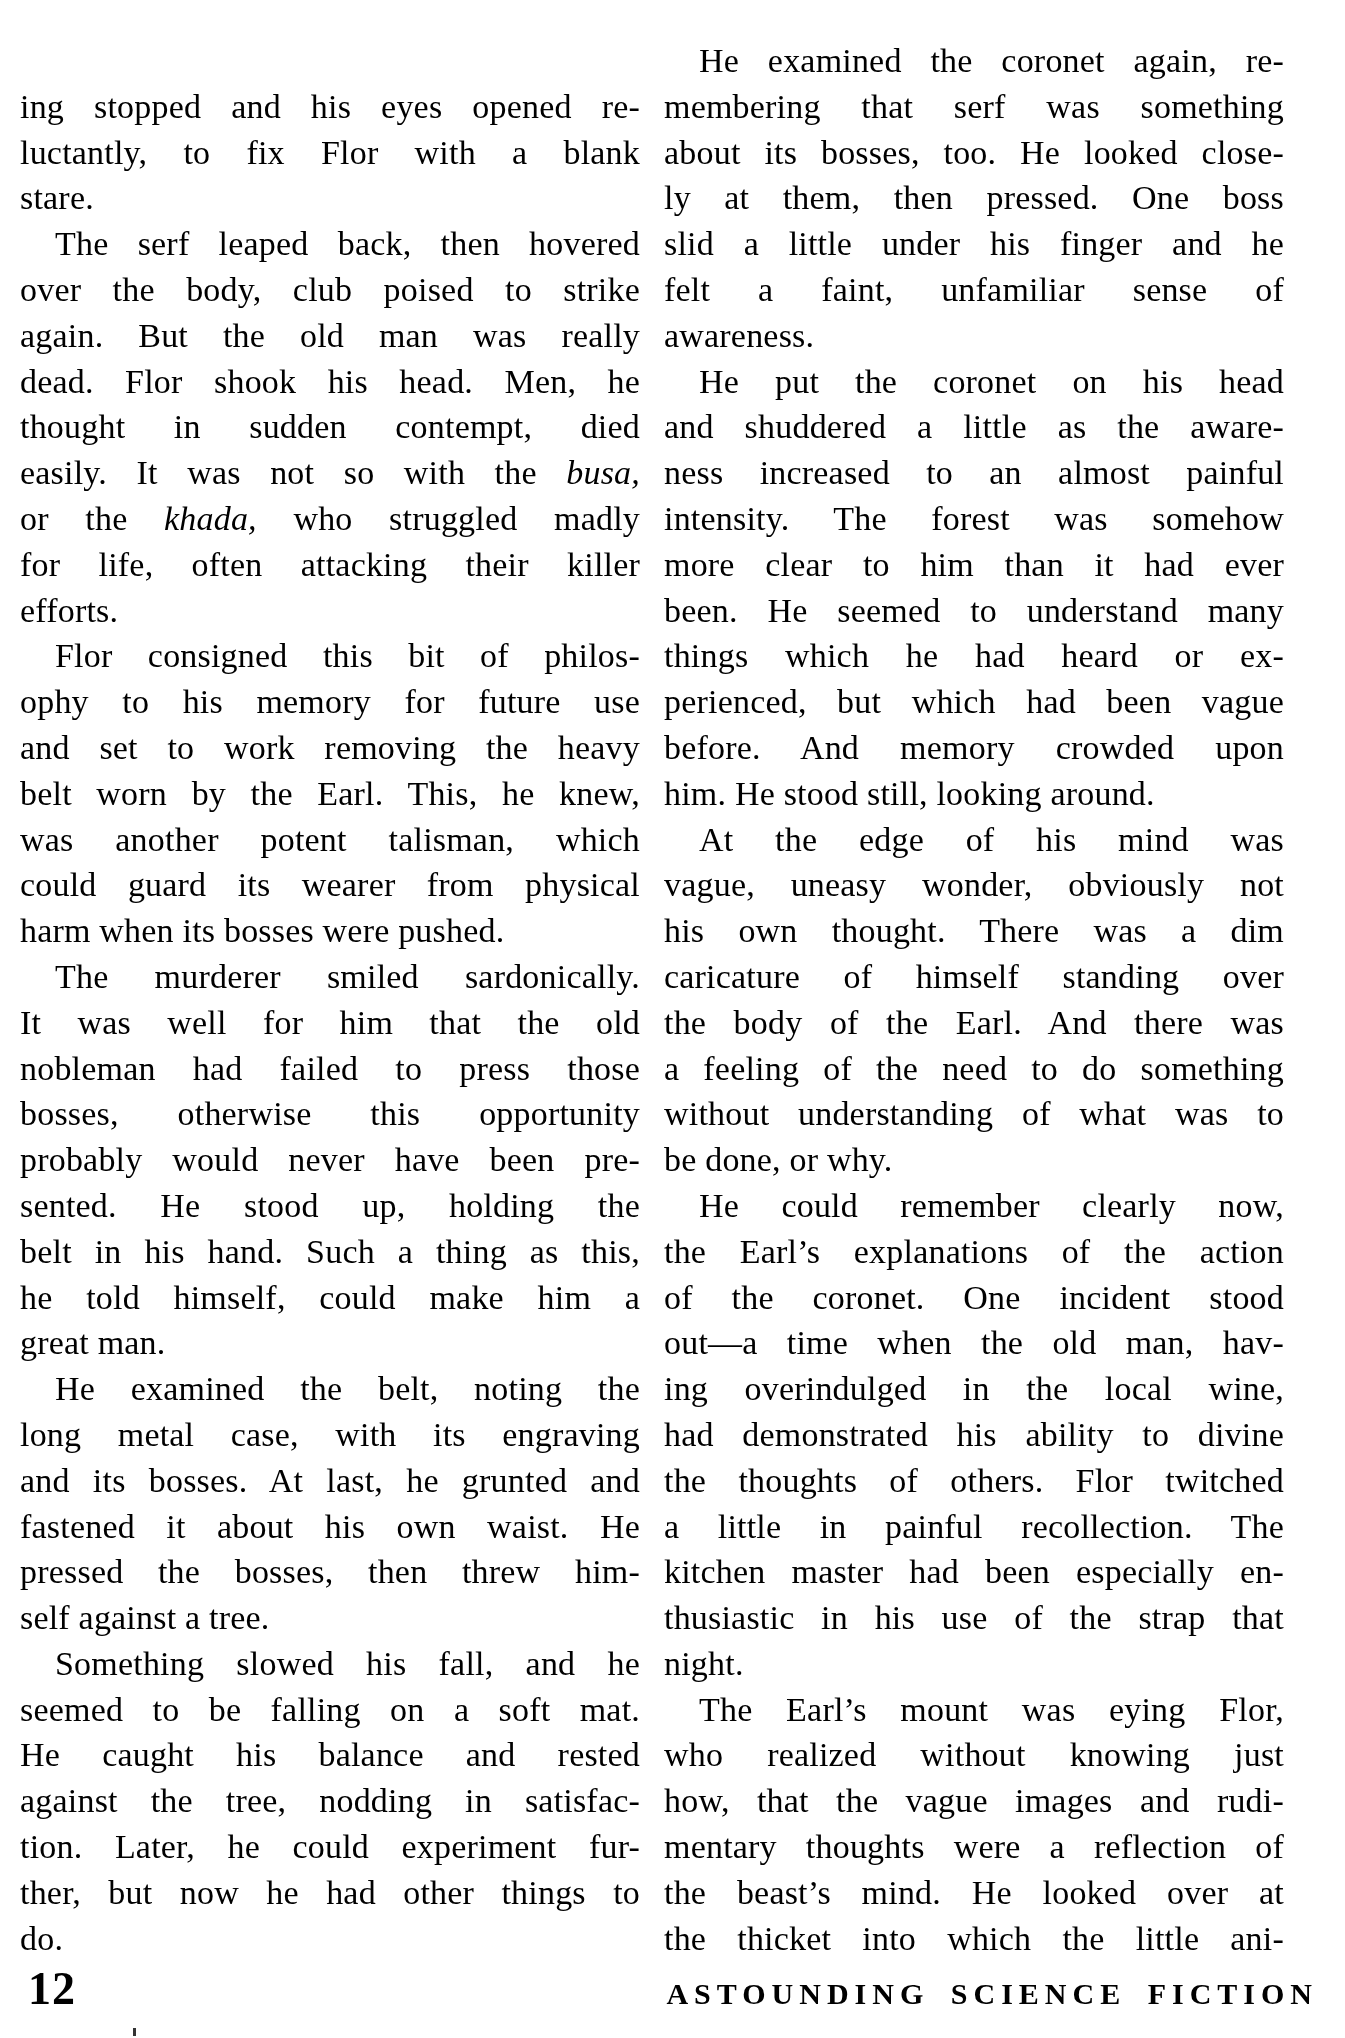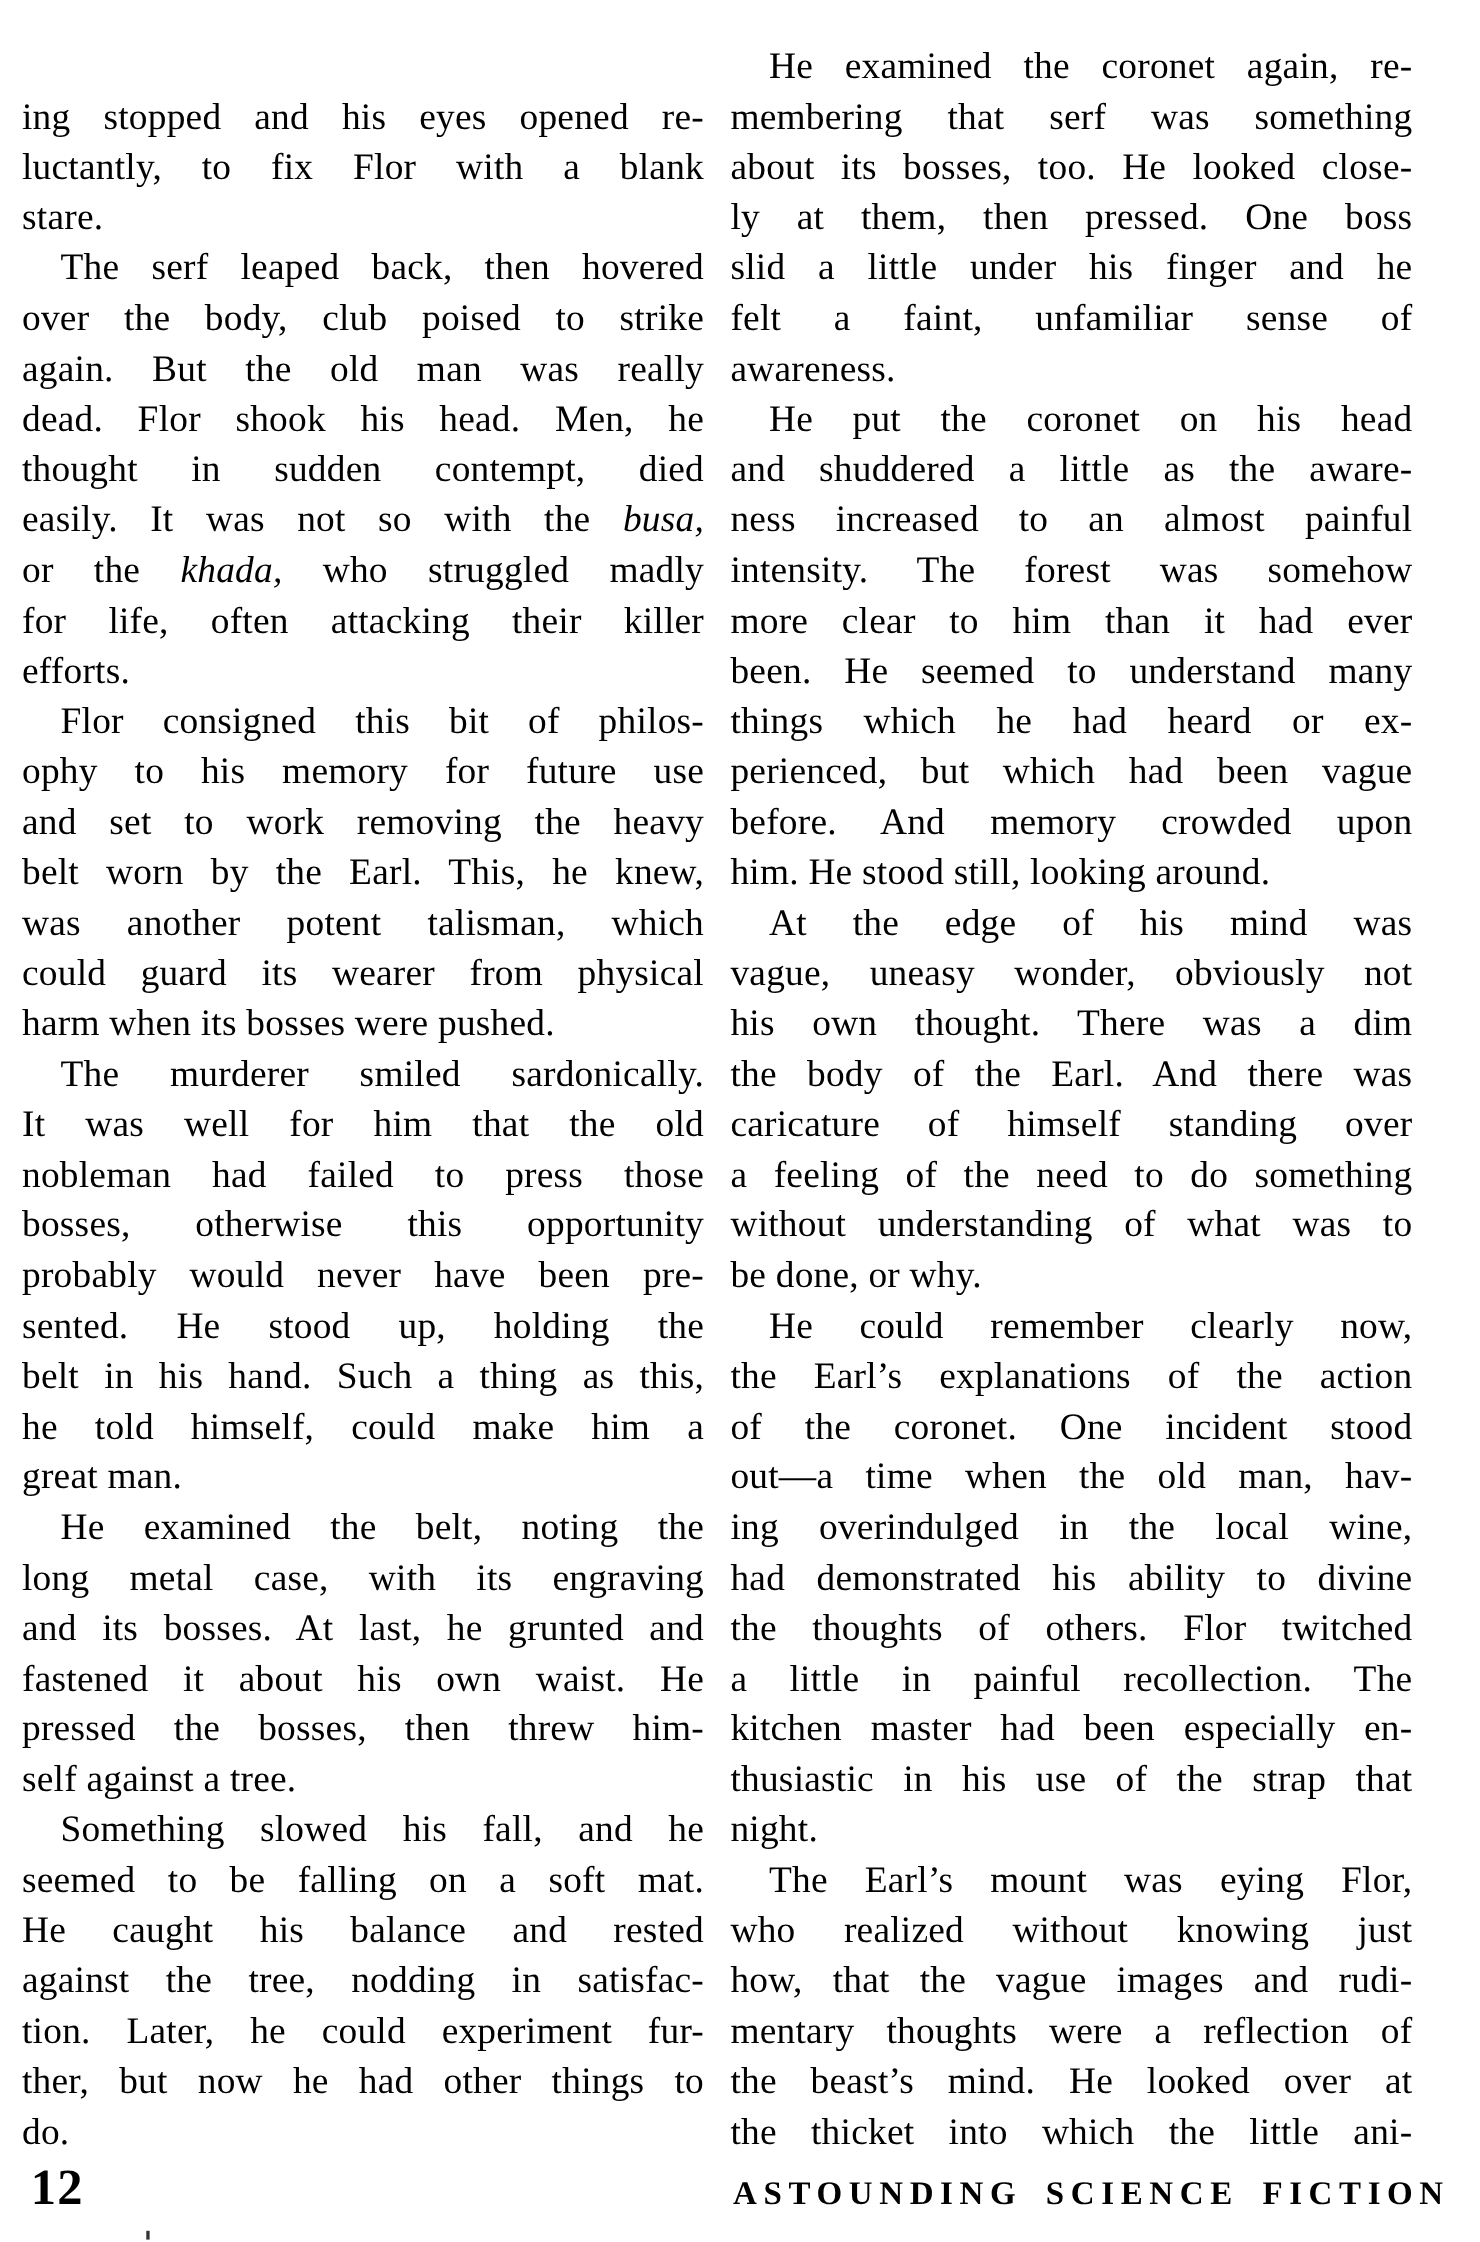--- a/index.html
+++ b/index.html
@@ -142,22 +142,22 @@
         <div class="line"><span>intensity. The forest was somehow</span></div>
         <div class="line"><span>more clear to him than it had ever</span></div>
         <div class="line"><span>been. He seemed to understand many</span></div>
         <div class="line"><span>things which he had heard or ex-</span></div>
         <div class="line"><span>perienced, but which had been vague</span></div>
         <div class="line"><span>before. And memory crowded upon</span></div>
         <div class="line end"><span>him. He stood still, looking around.</span></div>
         <div class="line indent"><span>At the edge of his mind was</span></div>
         <div class="line"><span>vague, uneasy wonder, obviously not</span></div>
         <div class="line"><span>his own thought. There was a dim</span></div>
+        <div class="line"><span>caricature of himself standing over</span></div>
         <div class="line"><span>the body of the Earl. And there was</span></div>
-        <div class="line"><span>caricature of himself standing over</span></div>
         <div class="line"><span>a feeling of the need to do something</span></div>
         <div class="line"><span>without understanding of what was to</span></div>
         <div class="line end"><span>be done, or why.</span></div>
         <div class="line indent"><span>He could remember clearly now,</span></div>
         <div class="line"><span>the Earl’s explanations of the action</span></div>
         <div class="line"><span>of the coronet. One incident stood</span></div>
         <div class="line"><span>out—a time when the old man, hav-</span></div>
         <div class="line"><span>ing overindulged in the local wine,</span></div>
         <div class="line"><span>had demonstrated his ability to divine</span></div>
         <div class="line"><span>the thoughts of others. Flor twitched</span></div>

